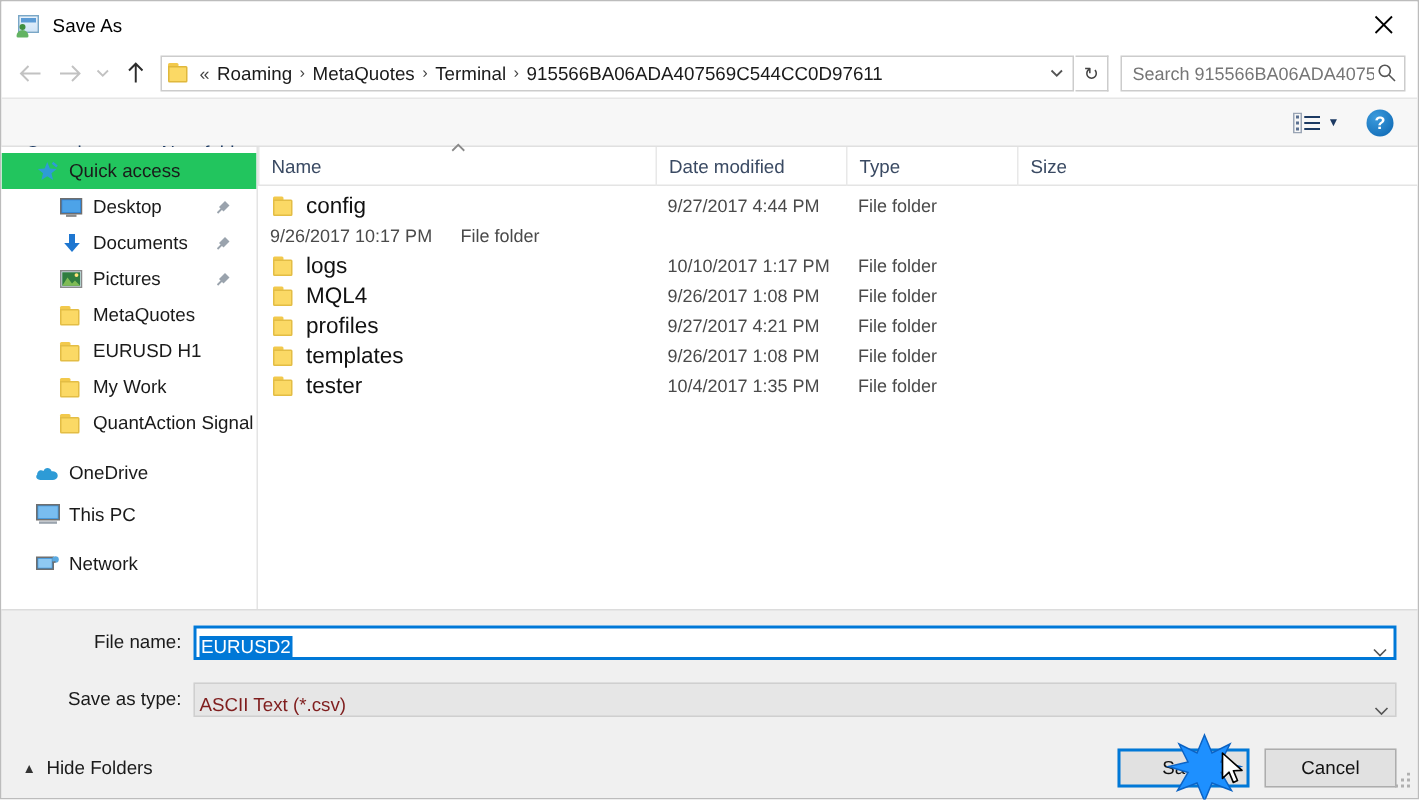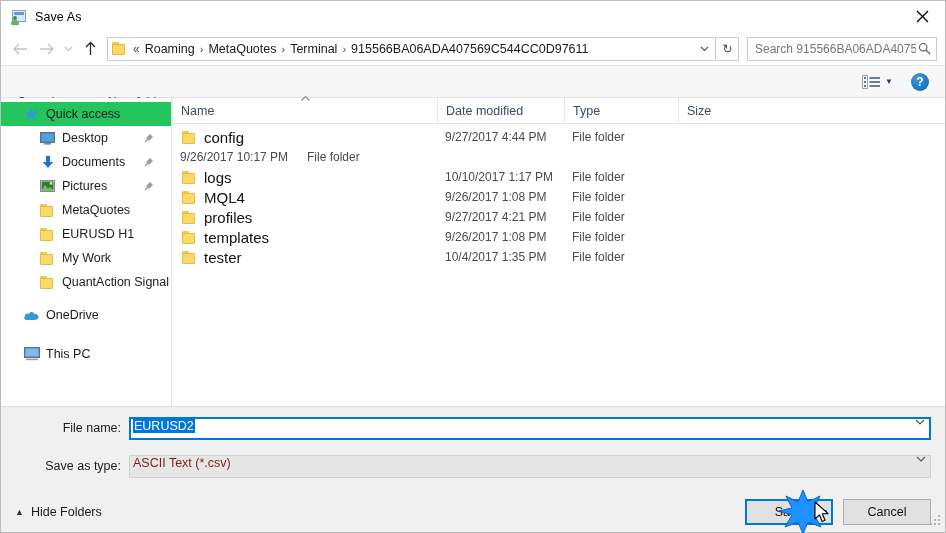--- a/index.html
+++ b/index.html
@@ -200,21 +200,21 @@
     flex: 0 0 64px; background: #f0f0f0;
     border-top: 1px solid #dcdcdc;
     padding: 9px 14px 0 0;
   }
   .form-row { display: flex; align-items: center; height: 24px; margin-bottom: 14px; }
   .form-label {
     width: 128px; flex: 0 0 128px; text-align: right; padding-right: 8px;
     font-size: 12.5px; color: #1a1a1a;
   }
   .combo {
-    flex: 1 1 auto; height: 23px; display: flex; align-items: flex-start;
+    flex: 1 1 auto; height: 23px; display: flex; align-items: flex-end;
     background: #fff; border: 1px solid #7a7a7a; padding: 0 0 0 3px;
   }
   .combo.focused { border: 2px solid #0078d7; padding-left: 2px; }
   .combo.disabled { background: #e6e6e6; border: 1px solid #cfcfcf; }
   .combo .val { flex: 1 1 auto; font-size: 12.5px; color: #7f1d1d; }
   .combo .val.selected-text {
     background: #0078d7; color: #fff; display: inline-block; flex: 0 0 auto; padding: 0 1px;
   }
   .combo .dd {
     width: 18px; flex: 0 0 18px; display: flex; align-items: center; justify-content: center;
@@ -455,31 +455,42 @@
 
       <div class="side-item root" style="margin-top:9px">
         <span class="side-ico">
           <svg width="17" height="11" viewBox="0 0 17 11">
             <path d="M4 10 C1.4 10 0.4 7.8 1.8 6.4 C1.6 4 4.2 2.6 6 4 C6.8 1.4 10.6 1.4 11.4 4.2 C14.6 3.6 16.4 6.6 15 8.6 C14.2 9.8 12.6 10 11 10 Z" fill="#2e9bd6"></path>
           </svg>
         </span>
         <span class="side-label">OneDrive</span>
       </div>
 
-      <div class="side-item root" style="margin-top:15px">
+      <div class="side-item root" style="margin-top:4px">
         <span class="side-ico">
           <svg width="16" height="14" viewBox="0 0 16 14">
             <rect x="0.5" y="0.5" width="15" height="10" fill="#3b8fd4" stroke="#6f6f6f"></rect>
             <rect x="1.5" y="1.5" width="13" height="8" fill="#79bdf0"></rect>
             <rect x="2" y="11.6" width="12" height="1.6" fill="#9aa3ad"></rect>
           </svg>
         </span>
         <span class="side-label">This PC</span>
       </div>
 
+      <div class="side-item root" style="margin-top:9px">
+        <span class="side-ico">
+          <svg width="16" height="14" viewBox="0 0 16 14">
+            <rect x="0.5" y="2.5" width="11" height="8" fill="#3b8fd4" stroke="#6f6f6f"></rect>
+            <rect x="1.5" y="3.5" width="9" height="6" fill="#8fc9f2"></rect>
+            <circle cx="13" cy="4" r="2.2" fill="#5aa9e0"></circle>
+            <line x1="11" y1="6" x2="13" y2="5.5" stroke="#6f6f6f"></line>
+          </svg>
+        </span>
+        <span class="side-label">Network</span>
+      </div>
     </div>
 
     <div class="filepane">
 
       <div class="col-head">
         <span class="sort-mark">
           <svg width="11" height="7" viewBox="0 0 11 7">
             <path d="M1.5 5.5 L5.5 1.5 L9.5 5.5" stroke="#8a8a8a" stroke-width="1.2" fill="none"></path>
           </svg>
         </span>

